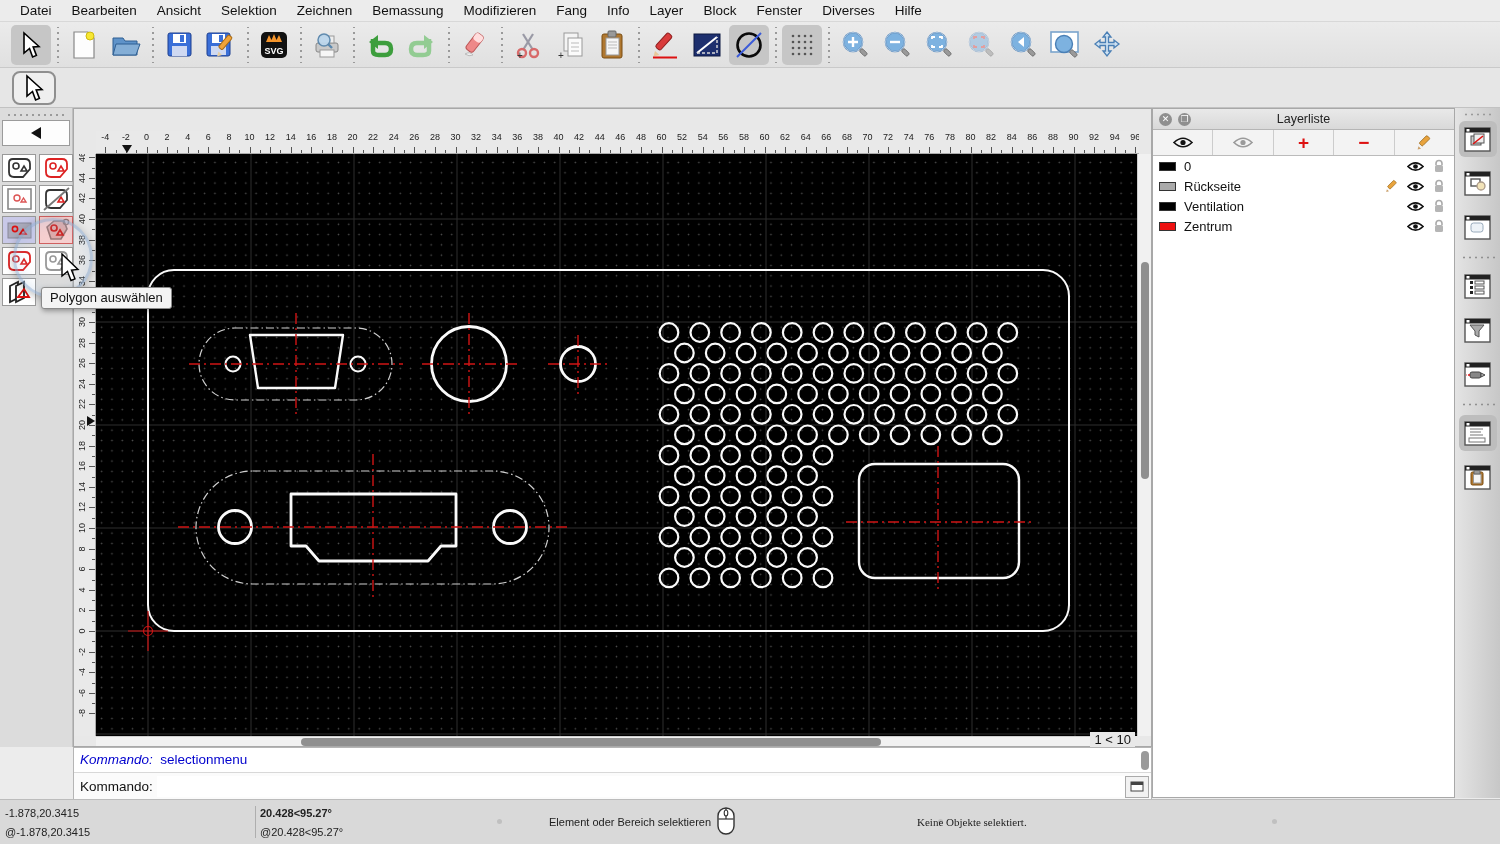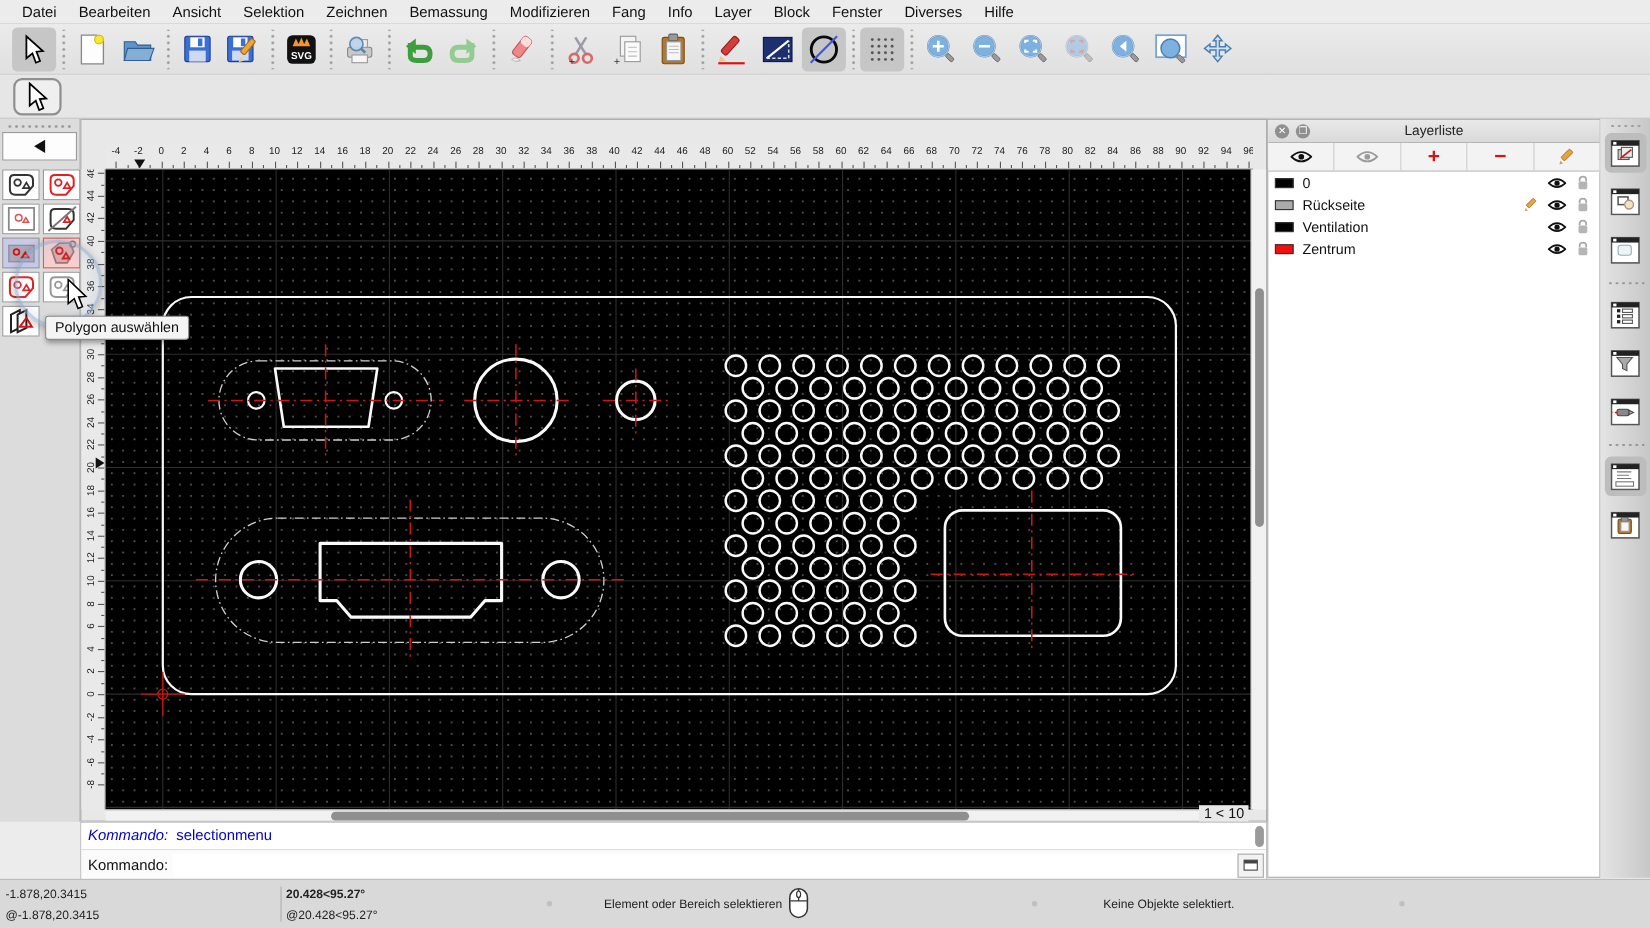--- a/index.html
+++ b/index.html
@@ -1043,17 +1043,17 @@
     <div class="st-line" style="left:549px; top:16px;">Element oder Bereich selektieren</div>
     <div class="st-line" style="left:716px; top:6px;">
       <svg width="20" height="30" viewBox="0 0 20 30">
         <rect x="2" y="2" width="16" height="26" rx="8" fill="#fff" stroke="#333" stroke-width="1.4"></rect>
         <line x1="10" y1="2" x2="10" y2="13" stroke="#333" stroke-width="1.2"></line>
         <line x1="2.5" y1="13" x2="17.5" y2="13" stroke="#333" stroke-width="1.2"></line>
         <ellipse cx="10" cy="7" rx="1.8" ry="3" fill="#fff" stroke="#333" stroke-width="1.1"></ellipse>
       </svg>
     </div>
     <div class="st-dot" style="left:938px; top:19px;"></div>
-    <div class="st-line" style="left:1003px; top:16px;">Keine Objekte selektiert.</div>
+    <div class="st-line" style="left:917px; top:16px;font-family:Liberation Serif, serif;">Keine Objekte selektiert.</div>
     <div class="st-dot" style="left:1272px; top:19px;"></div>
   </div>
 
 </div>
 
 </body></html>

